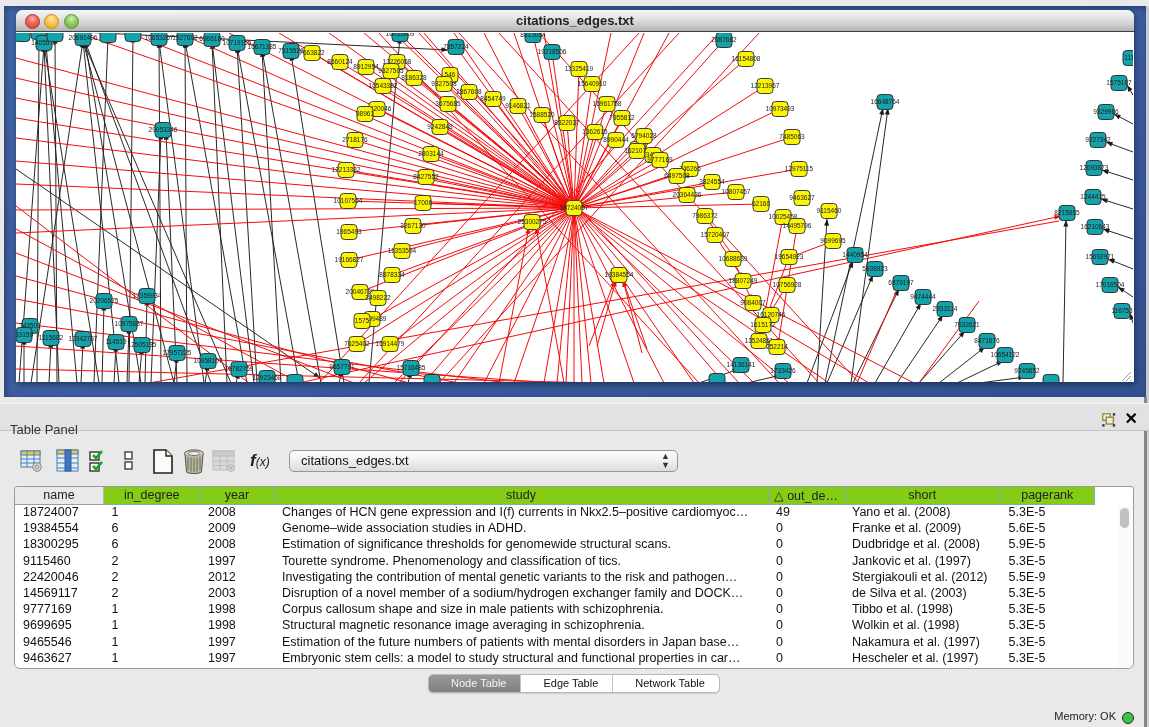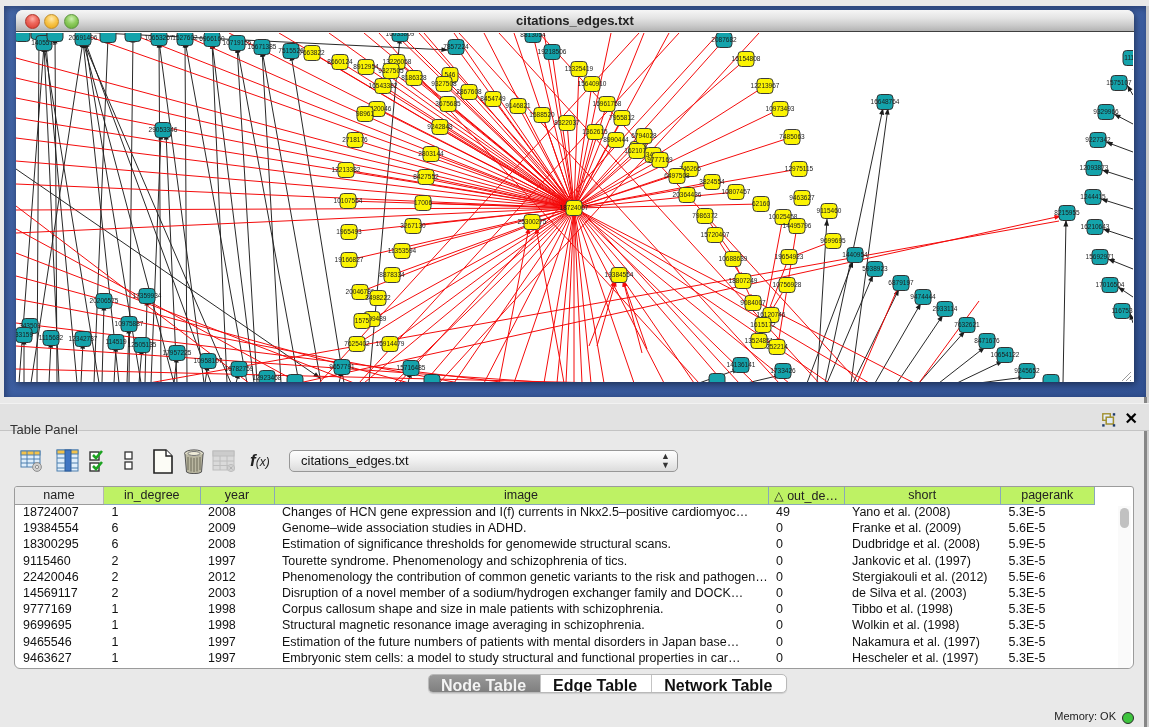--- a/index.html
+++ b/index.html
@@ -36,31 +36,31 @@
 .tico { position:absolute; top:17px; }
 #combo { position:absolute; left:289px; top:18px; width:389px; height:22px;
   border:1px solid #979797; border-radius:5px;
   background:linear-gradient(#fefefe,#f1f1f1 45%,#dcdcdc); 
   font-size:13px; color:#111; line-height:20px; padding-left:11px; }
 #combo .arrows { position:absolute; right:7px; top:1px; font-size:9px; color:#333; line-height:9px; text-align:center; }
 
 #card { position:absolute; left:14px; top:486px; width:1120px; height:183px;
   background:#fff; border:1px solid #9b9b9b; border-radius:3px 3px 6px 6px; overflow:hidden;padding-left:40px; }
 table { border-collapse:collapse; table-layout:fixed; font-size:12.5px; color:#111; }
-th { background:#bef264; font-weight:normal; font-size:12.5px; color:#222;
+th { background:#84cc16; font-weight:normal; font-size:12.5px; color:#222;
   border-right:1px solid #89a8ba; border-bottom:1px solid #89a8ba; height:17px; padding:0; text-align:center; }
 th.gray { background:#e9e9e9; border-right:1px solid #b5b5b5; border-bottom:1px solid #9b9b9b; }
 td { height:16.2px; padding:0 0 0 8px; white-space:nowrap; overflow:hidden; }
 #scroll { position:absolute; right:2px; top:19px; width:13px; height:162px; background:#fafafa; }
 #thumb { position:absolute; left:2px; top:2px; width:9px; height:20px; background:#c1c1c1; border-radius:5px; }
 
 #segs { position:absolute; left:428px; top:674px; height:19px; display:flex;
   border:1px solid #b9b9b9; border-radius:5px; overflow:hidden; background:#fff;
   box-shadow:0 1px 1px rgba(0,0,0,.12); }
-.seg { font-size:16px; padding:2px 14px 0 12px; color:#111;font-weight:bold; }
+.seg { font-size:11px; padding:2px 14px 0 22px; color:#111; }
 .seg.sel { background:linear-gradient(#9a9a9a,#8c8c8c 50%,#7f7f7f); color:#f4f4f4; }
 .seg + .seg { border-left:1px solid #c4c4c4; }
 #memory { position:absolute; right:33px; bottom:5px; font-size:11px; color:#222;margin-top:28px; }
 #memdot { position:absolute; right:15px; bottom:3.5px; width:12px; height:12px; border-radius:50%;
   background:#3ec43e; border:1.5px solid #2b2b2b; }
 #tablewrap { position:absolute; left:0; top:0; }
 </style></head>
 <body>
 <div id="root">
   <div id="frame">
@@ -759,21 +759,21 @@
             <col style="width:494px">
             <col style="width:76px">
             <col style="width:156.5px">
             <col style="width:93.5px">
           </colgroup>
       <tbody>
             <tr>
               <th class="gray">name</th>
               <th>in_degree</th>
               <th>year</th>
-              <th>image</th>
+              <th>study</th>
               <th>△ out_de…</th>
               <th>short</th>
               <th>pagerank</th>
             </tr>
       <tr>
               <td>18724007</td>
               <td>1</td>
               <td>2008</td>
               <td>Changes of HCN gene expression and I(f) currents in Nkx2.5–positive cardiomyoc…</td>
               <td>49</td>
@@ -795,33 +795,33 @@
               <td>2008</td>
               <td>Estimation of significance thresholds for genomewide structural scans.</td>
               <td>0</td>
               <td>Dudbridge et al. (2008)</td>
               <td>5.9E-5</td>
             </tr>
 <tr>
               <td>9115460</td>
               <td>2</td>
               <td>1997</td>
-              <td>Tourette syndrome. Phenomenology and schizophrenia of tics.</td>
+              <td>Tourette syndrome. Phenomenology and classification of tics.</td>
               <td>0</td>
               <td>Jankovic et al. (1997)</td>
               <td>5.3E-5</td>
             </tr>
 <tr>
               <td>22420046</td>
               <td>2</td>
               <td>2012</td>
-              <td>Phenomenology the contribution of common genetic variants to the risk and pathogen…</td>
+              <td>Investigating the contribution of mental genetic variants to the risk and pathogen…</td>
               <td>0</td>
               <td>Stergiakouli et al. (2012)</td>
-              <td>5.5E-6</td>
+              <td>5.5E-9</td>
             </tr>
 <tr>
               <td>14569117</td>
               <td>2</td>
               <td>2003</td>
               <td>Disruption of a novel member of a sodium/hydrogen exchanger family and DOCK…</td>
               <td>0</td>
               <td>de Silva et al. (2003)</td>
               <td>5.3E-5</td>
             </tr>

